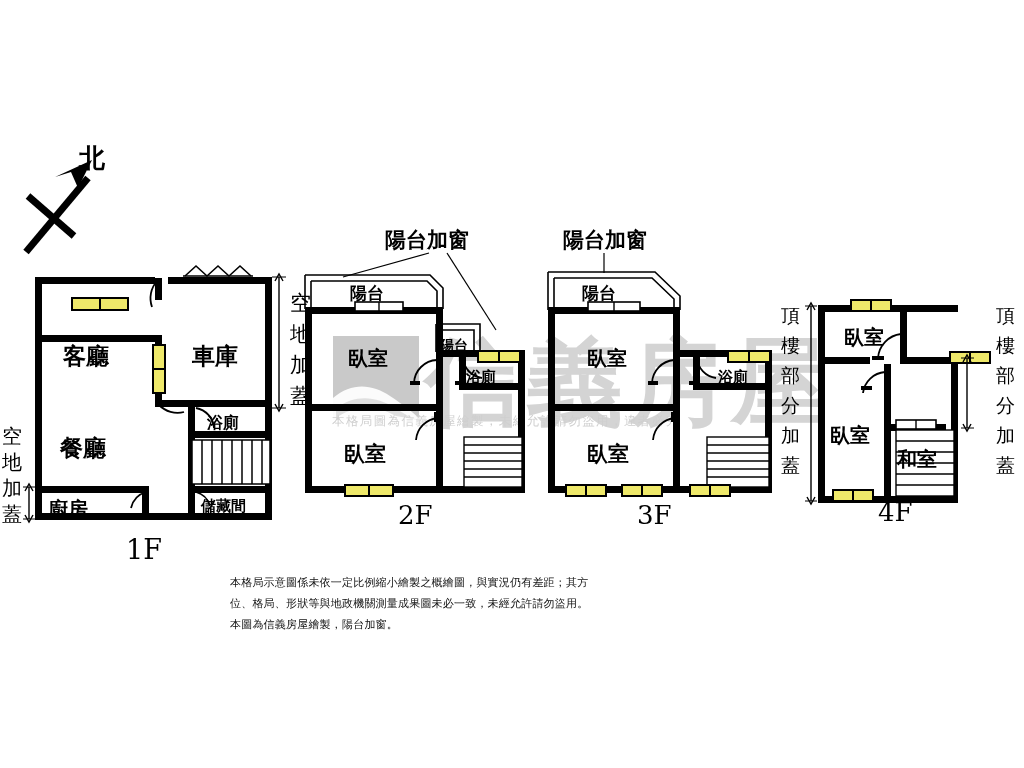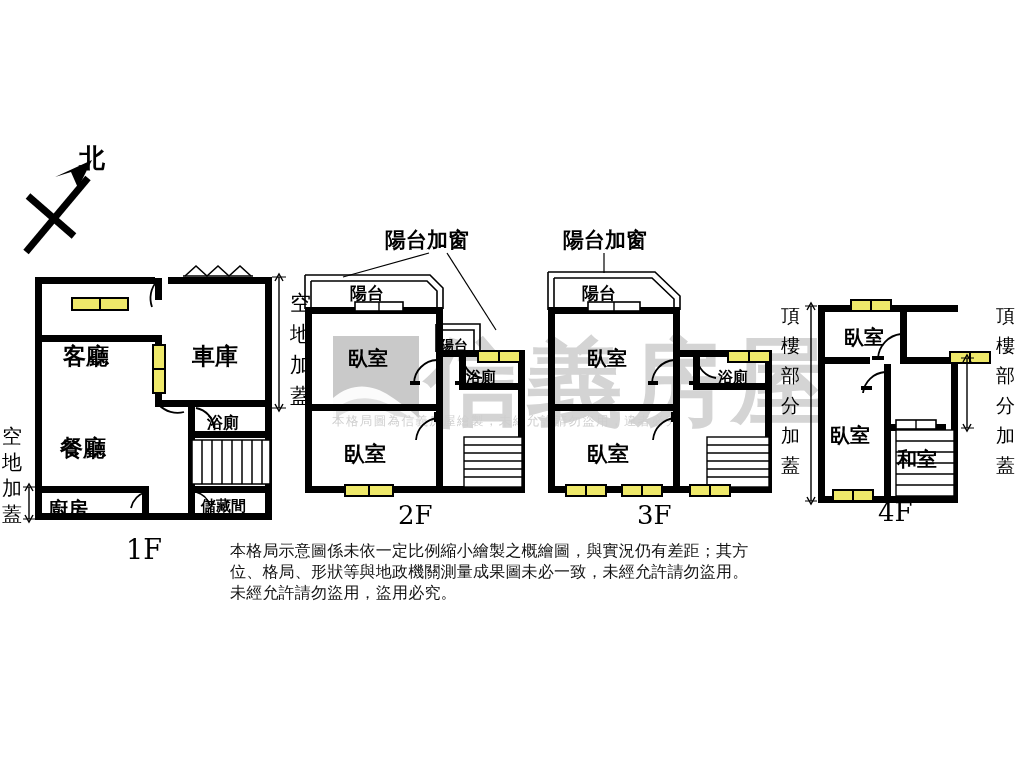--- a/index.html
+++ b/index.html
@@ -1,21 +1,21 @@
 <!DOCTYPE html>
 <html><head>
 <meta charset="utf-8">
 <style>
   html,body{margin:0;padding:0;background:#ffffff;}
   body{width:1024px;height:768px;font-family:"DejaVu Sans","Liberation Sans",sans-serif;}
   #stage{position:relative;width:1024px;height:768px;overflow:hidden;background:#fff;}
   #plan{position:absolute;left:0;top:0;}
   .cjk{font-family:"DejaVu Sans","Liberation Sans",sans-serif;}
-  #disclaimer{position:absolute;left:230px;top:540px;width:640px;
-     font-size:16px;line-height:21px;color:#111;letter-spacing:0.2px;}
+  #disclaimer{position:absolute;left:230px;top:572px;width:640px;
+     font-size:11px;line-height:21px;color:#111;letter-spacing:0.2px;}
   #disclaimer div{white-space:nowrap;}
 </style>
 </head>
 <body>
 
 <div id="stage">
 
   <svg id="plan" width="1024" height="768" viewBox="0 0 1024 768">
 
     <g opacity="1">
@@ -395,16 +395,16 @@
         <text class="cjk" x="996" y="442" font-size="19" fill="#000">加</text>
         <text class="cjk" x="996" y="472" font-size="19" fill="#000">蓋</text>
       </g>
     </g>
 
   </svg>
 
   <div id="disclaimer" class="cjk">
     <div>本格局示意圖係未依一定比例縮小繪製之概繪圖，與實況仍有差距；其方</div>
     <div>位、格局、形狀等與地政機關測量成果圖未必一致，未經允許請勿盜用。</div>
-    <div>未經允許請勿盜用，盜用必究。</div>
+    <div>本圖為信義房屋繪製，陽台加窗。</div>
   </div>
 
 </div>
 
 </body></html>

